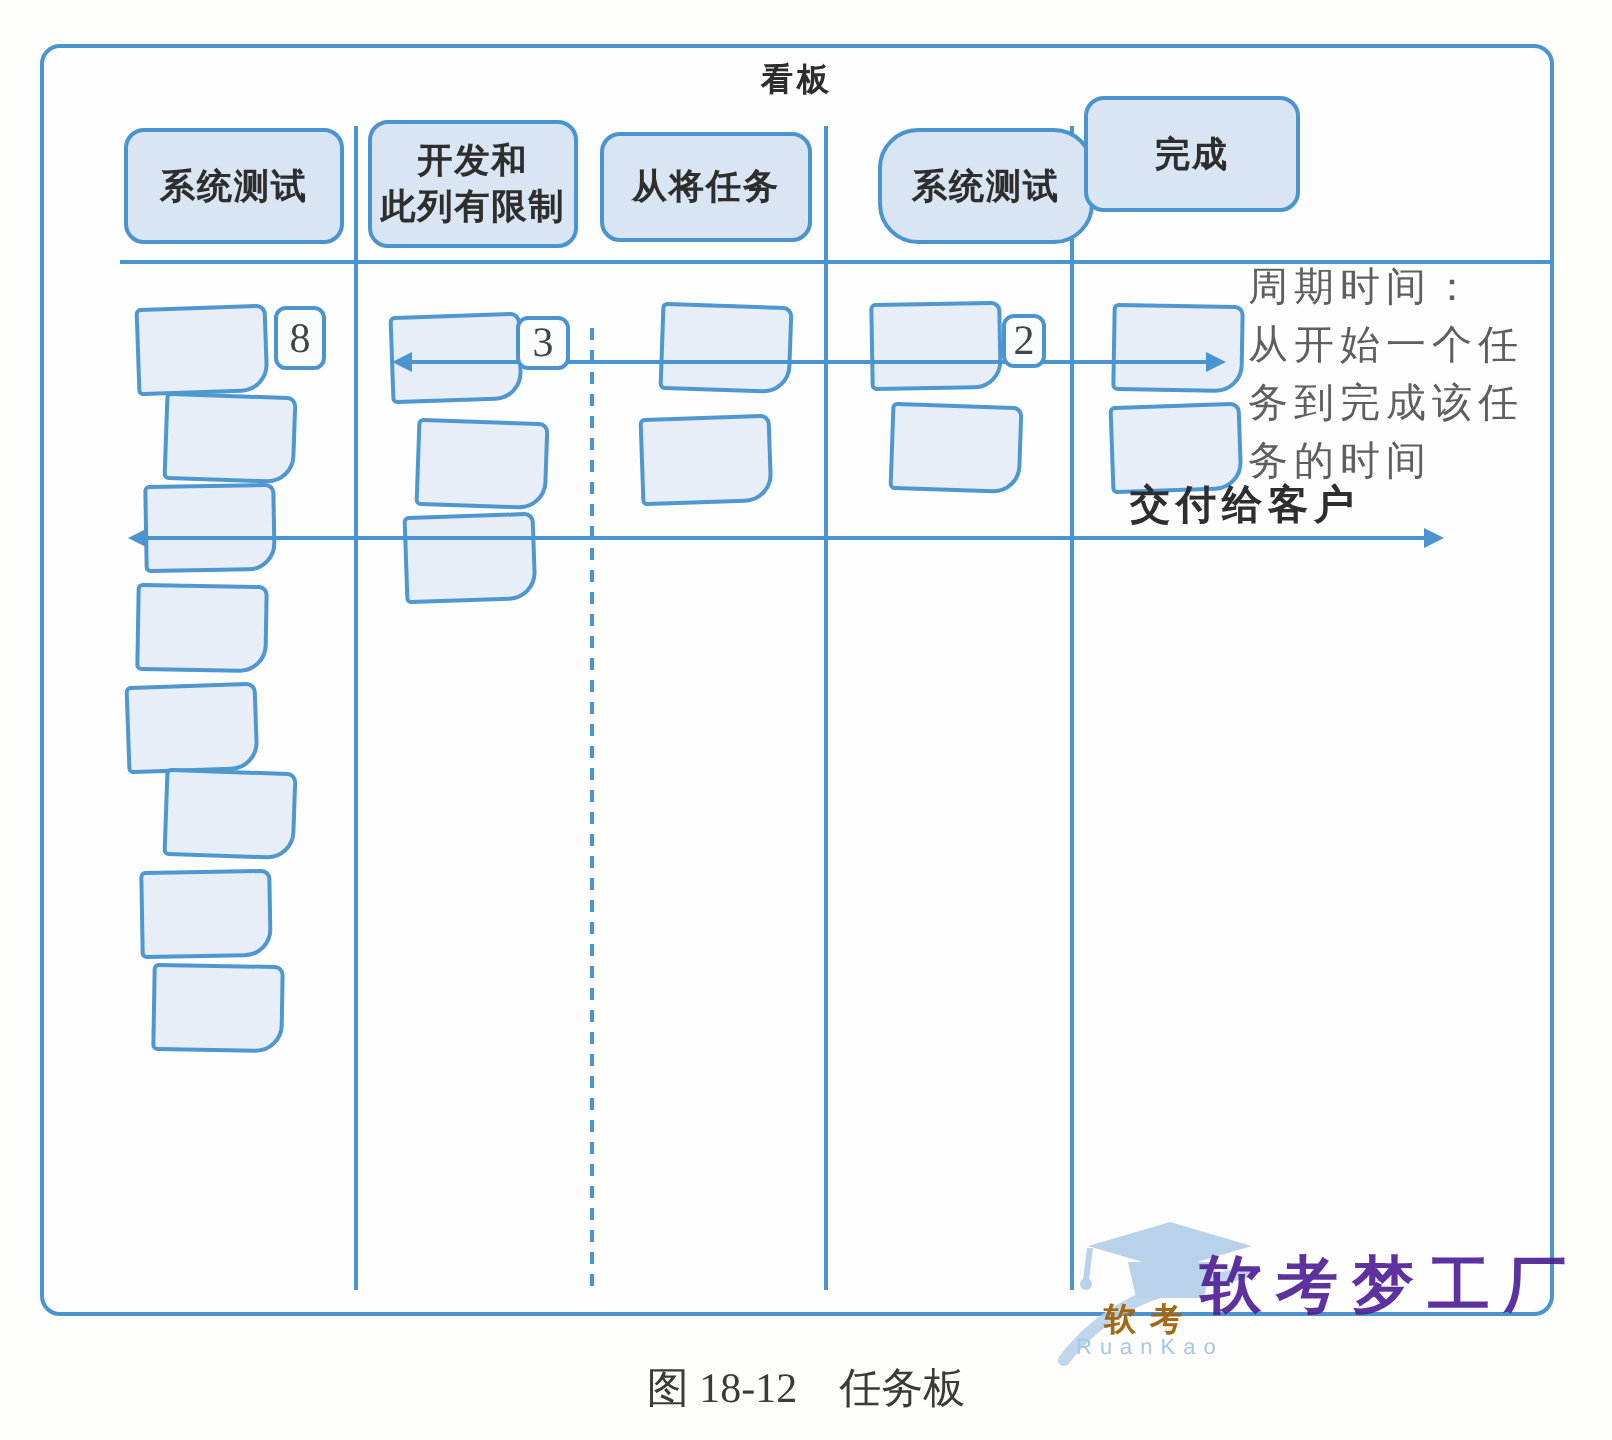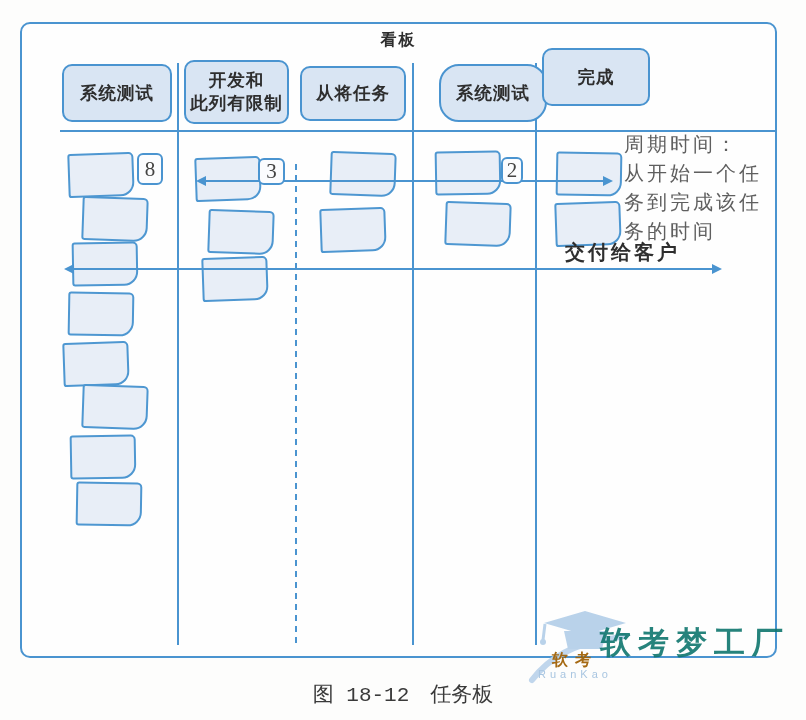--- a/index.html
+++ b/index.html
@@ -27,24 +27,24 @@
   
   .hline{height:2px;background:#4a94d0;z-index:3;}
   .ah{width:0;height:0;border-top:5px solid transparent;border-bottom:5px solid transparent;z-index:3;}
   .ah-left{border-right:10px solid #4a94d0;}
   .ah-right{border-left:10px solid #4a94d0;}
   
   .note{font-family:"Liberation Serif","DejaVu Serif",serif;color:#5f5f5f;font-size:20px;
         line-height:29px;white-space:pre-line;z-index:4;}
   .deliver{font-size:20px;font-weight:700;color:#2e2e2e;letter-spacing:3px;z-index:4;}
   .caption{left:0;top:680px;width:806px;text-align:center;z-index:4;
-           font-family:Liberation Mono, monospace;font-size:21px;color:#3a3a3a;}
+           font-family:Liberation Serif, serif;font-size:21px;color:#3a3a3a;}
   
   .wm{z-index:5;}
-  .wm-brand{font-size:31px;font-weight:700;color:#0f766e;letter-spacing:7px;opacity:.9;}
+  .wm-brand{font-size:31px;font-weight:700;color:#4c1d95;letter-spacing:7px;opacity:.9;}
   .wm-small{font-size:16px;font-weight:700;color:#a16207;letter-spacing:7px;opacity:.95;}
   .wm-latin{font-size:11px;color:#a9c6e1;letter-spacing:4px;text-align:right;}
 </style>
 </head>
 <body>
 
 <div class="page">
 
   <div class="abs board"></div>
   <div class="abs board-title">看板</div>

